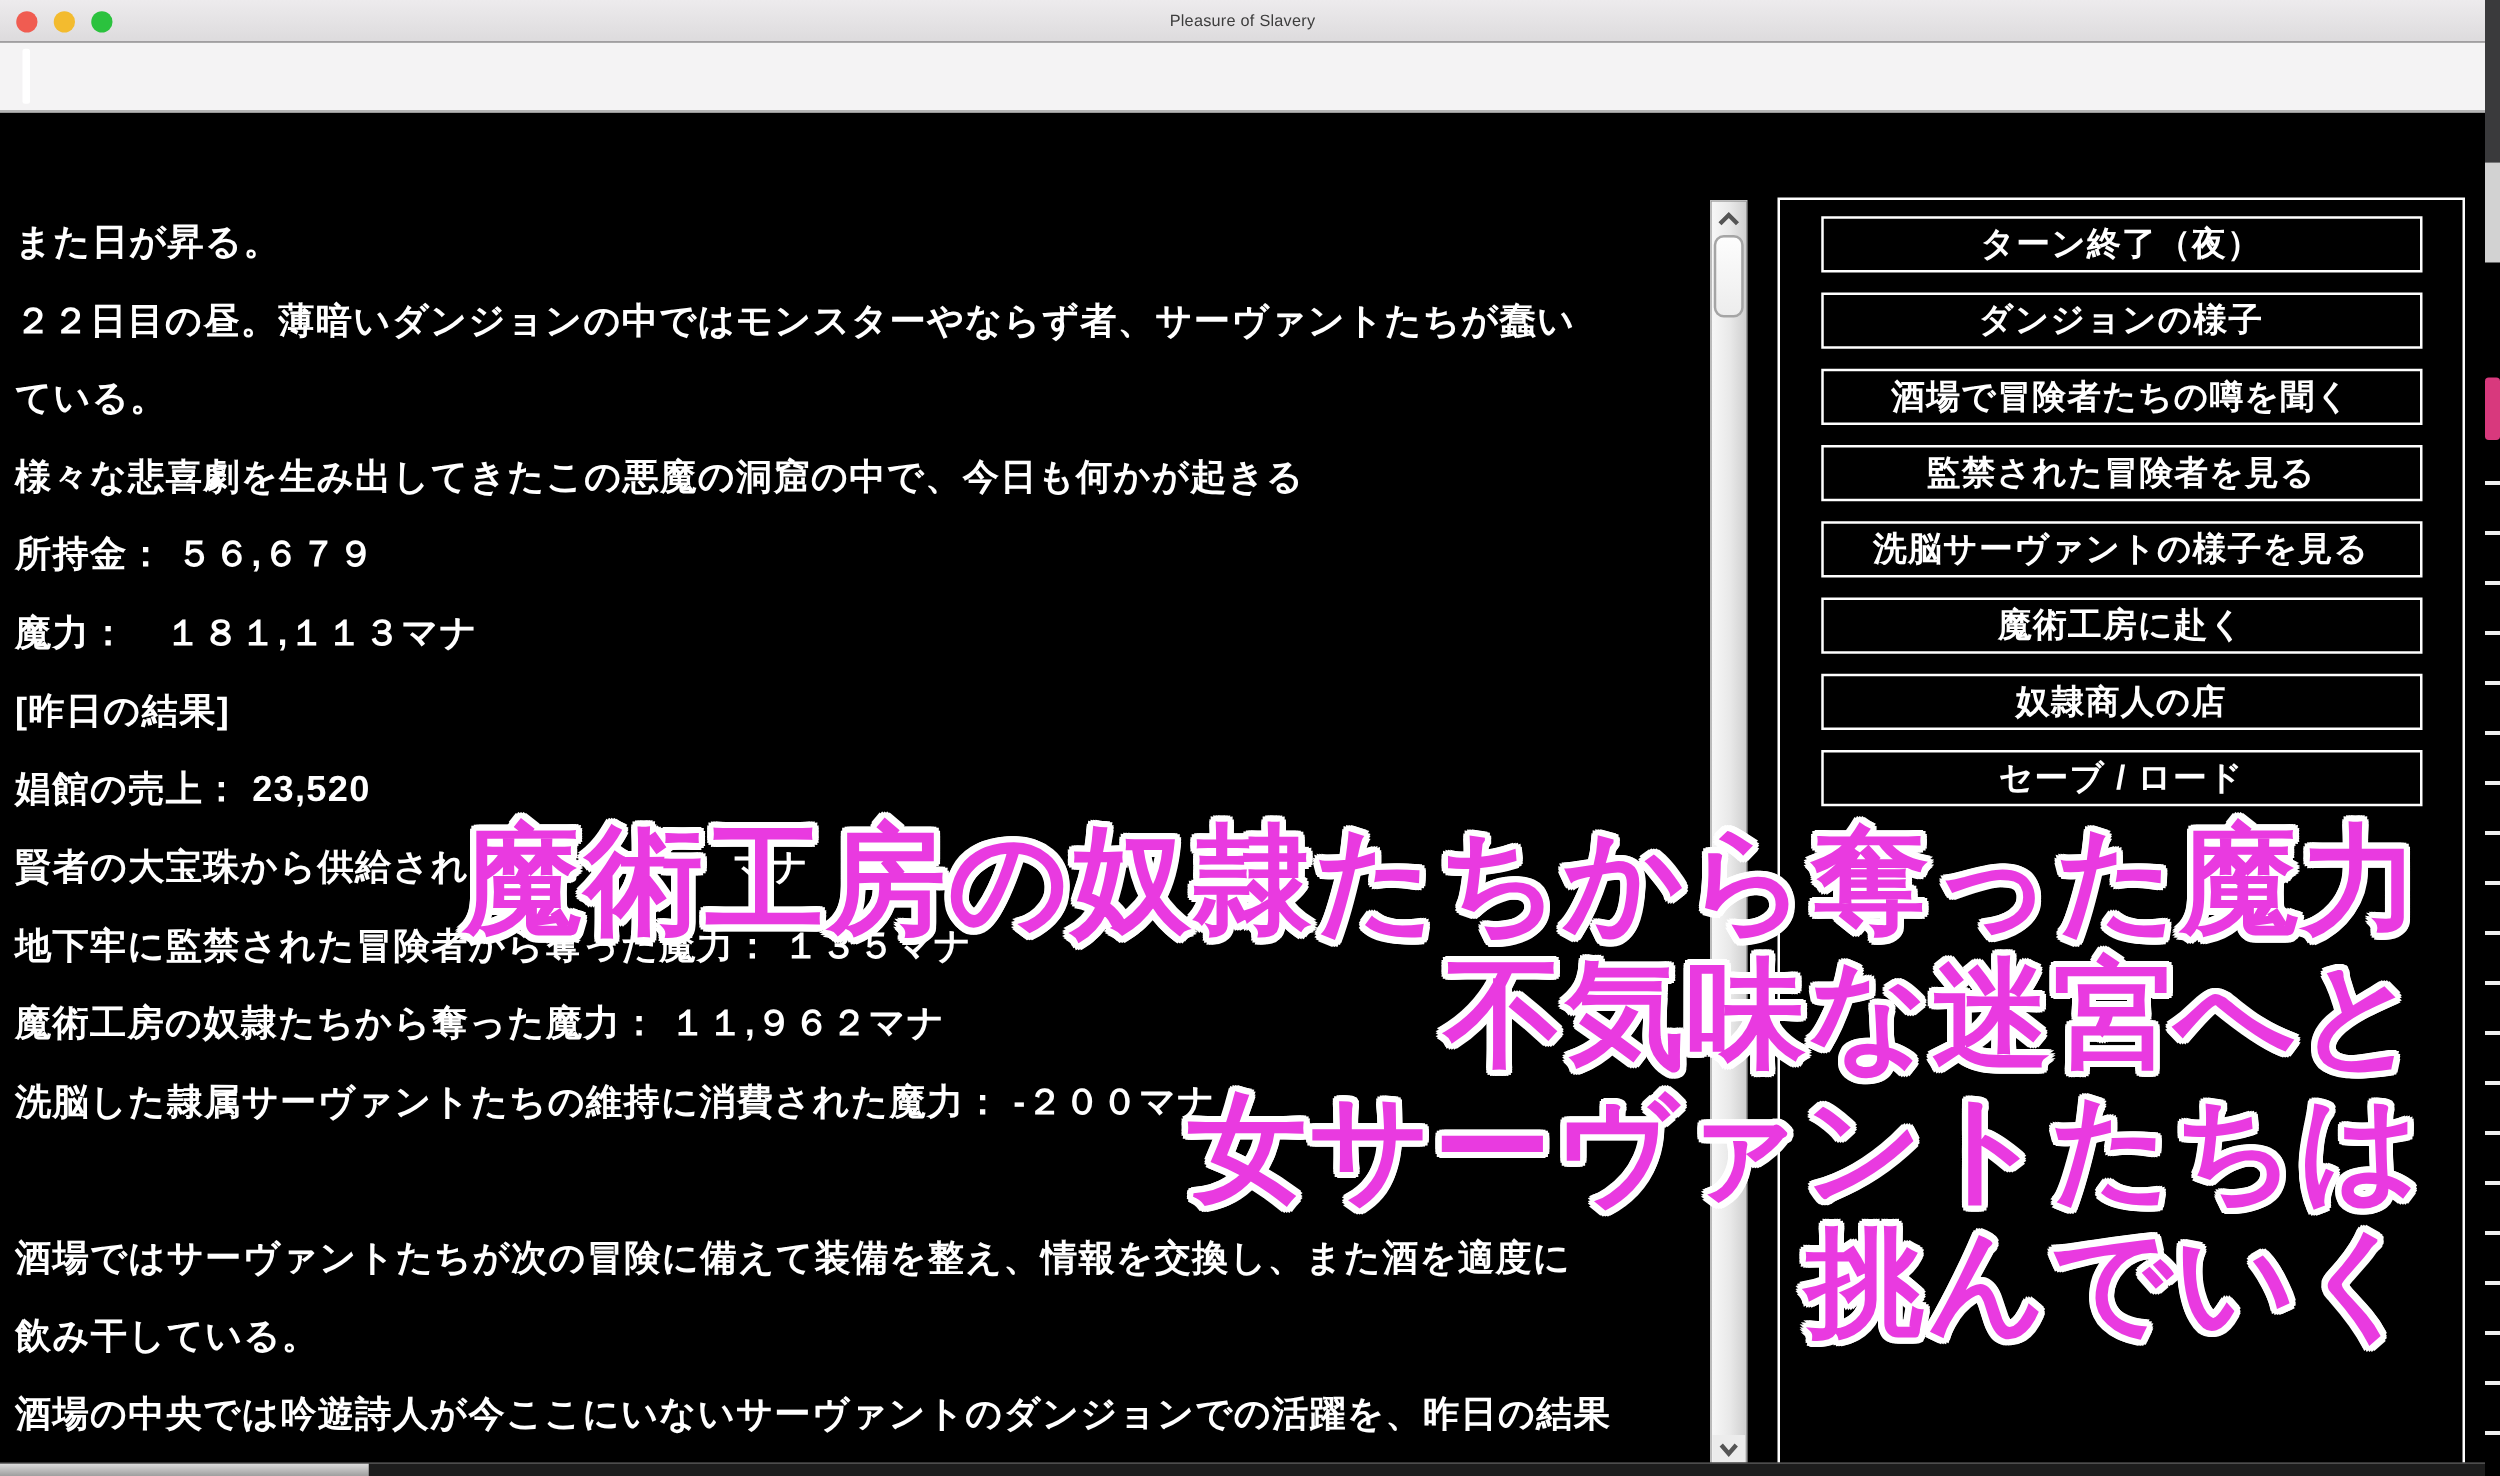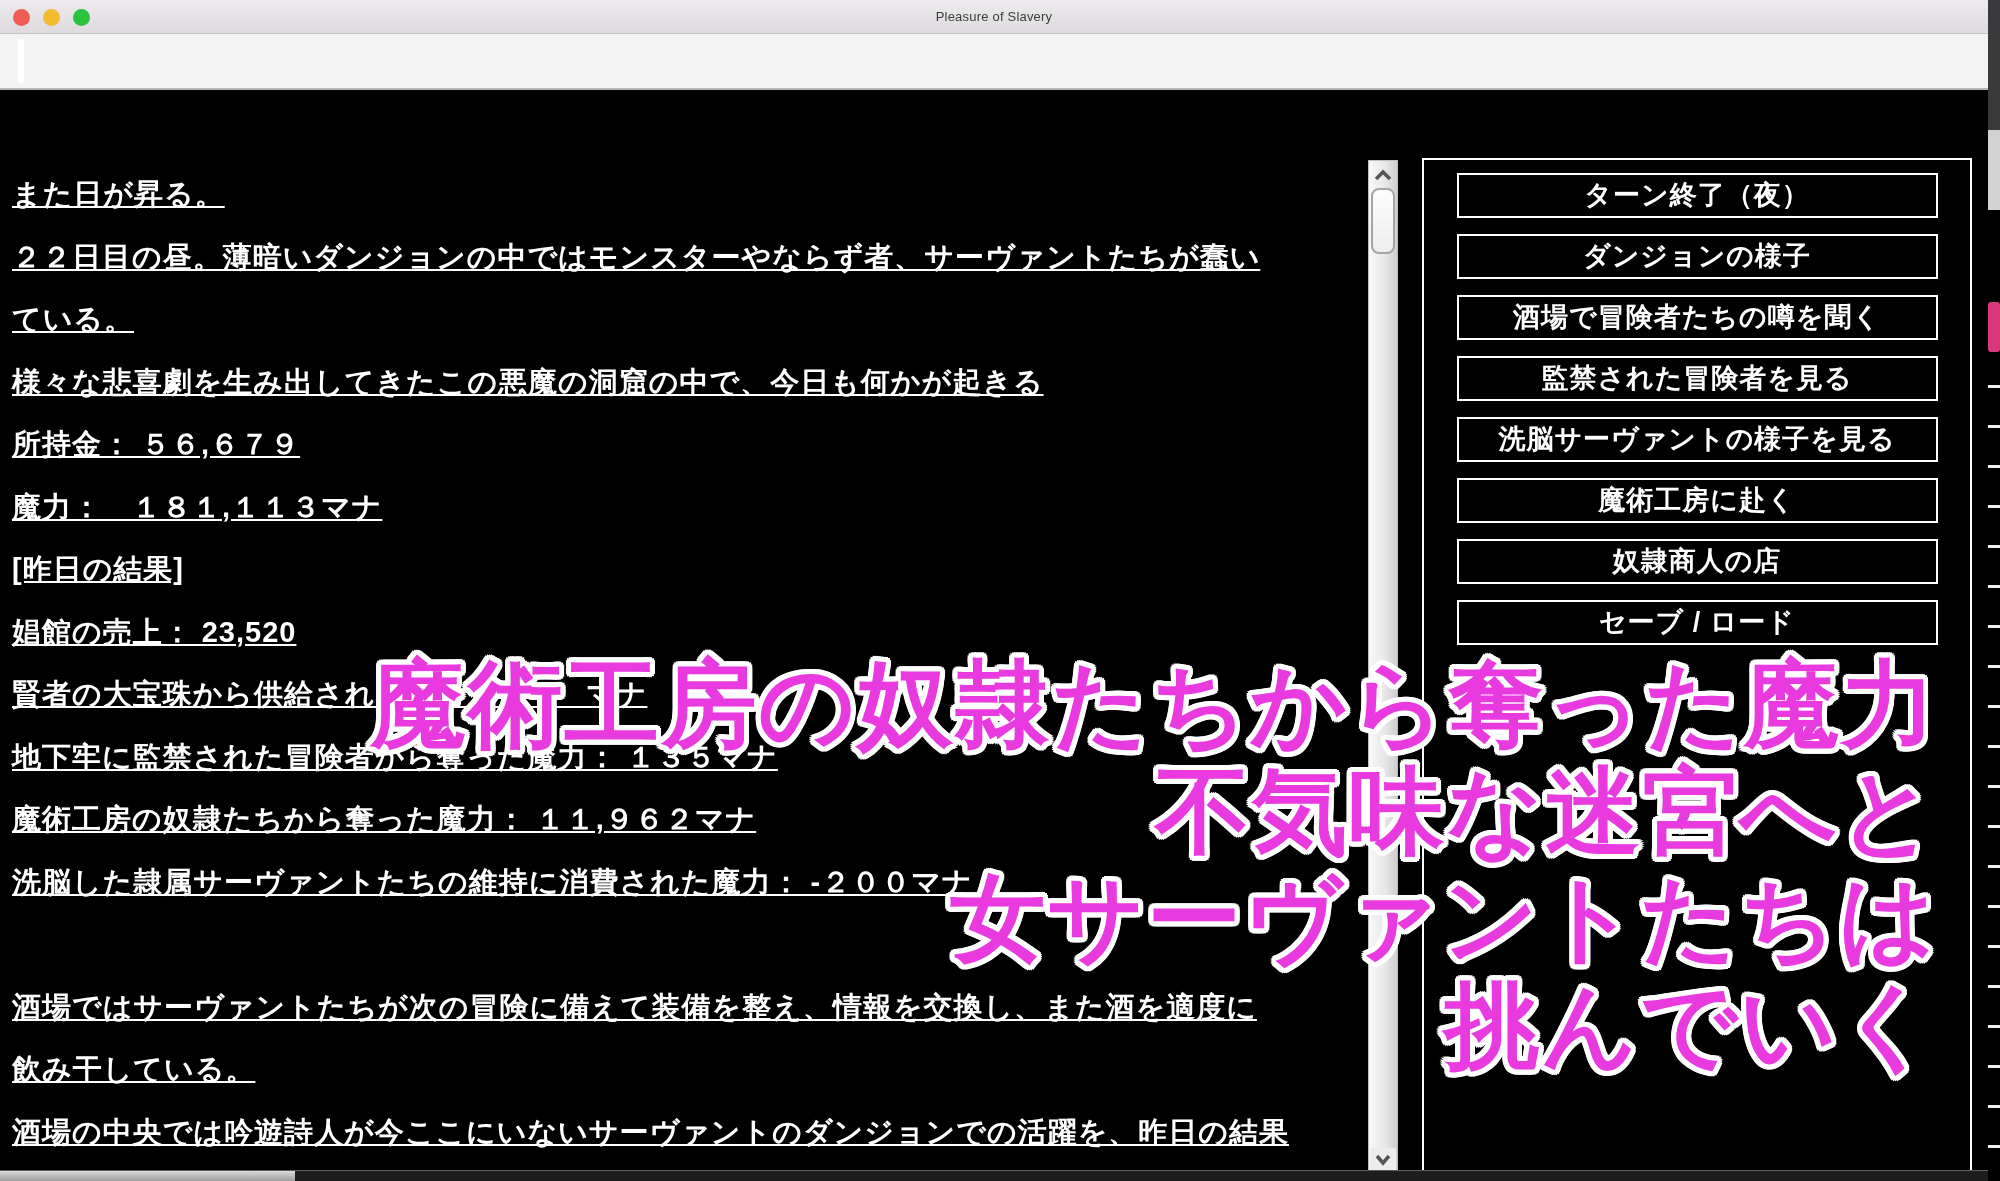--- a/index.html
+++ b/index.html
@@ -27,21 +27,21 @@
   .toolbar {
     position:absolute; left:0; top:34px; width:1988px; height:56px;
     background:#f4f3f4; border-bottom:2px solid #b5b5b5;
   }
   .toolbar-caret { position:absolute; left:18px; top:5px; width:6px; height:44px; background:#ffffff; border-radius:2px; }
   
   .log {
     position:absolute; left:12px; top:163px; width:1350px;
     color:#ffffff; font-weight:bold; font-size:29px; letter-spacing:1px;
   }
-  .logline { height:62.5px; line-height:62.5px; white-space:nowrap;text-decoration:underline; }
+  .logline { height:62.5px; line-height:62.5px; white-space:nowrap; }
   
   .vscroll {
     position:absolute; left:1368px; top:160px; width:30px; height:1012px;
     background:linear-gradient(to right,#f8f8f8 0%,#e8e8e8 55%,#cfcfcf 100%);
     border:1px solid #bdbdbd;
   }
   .vs-up { position:absolute; top:2px; left:0; width:28px; height:24px; display:flex; align-items:center; justify-content:center; }
   .vs-thumb {
     position:absolute; top:27px; left:2px; width:24px; height:66px;
     background:linear-gradient(#fdfdfd,#ededed); border:2px solid #a5a5a5; border-radius:8px;

